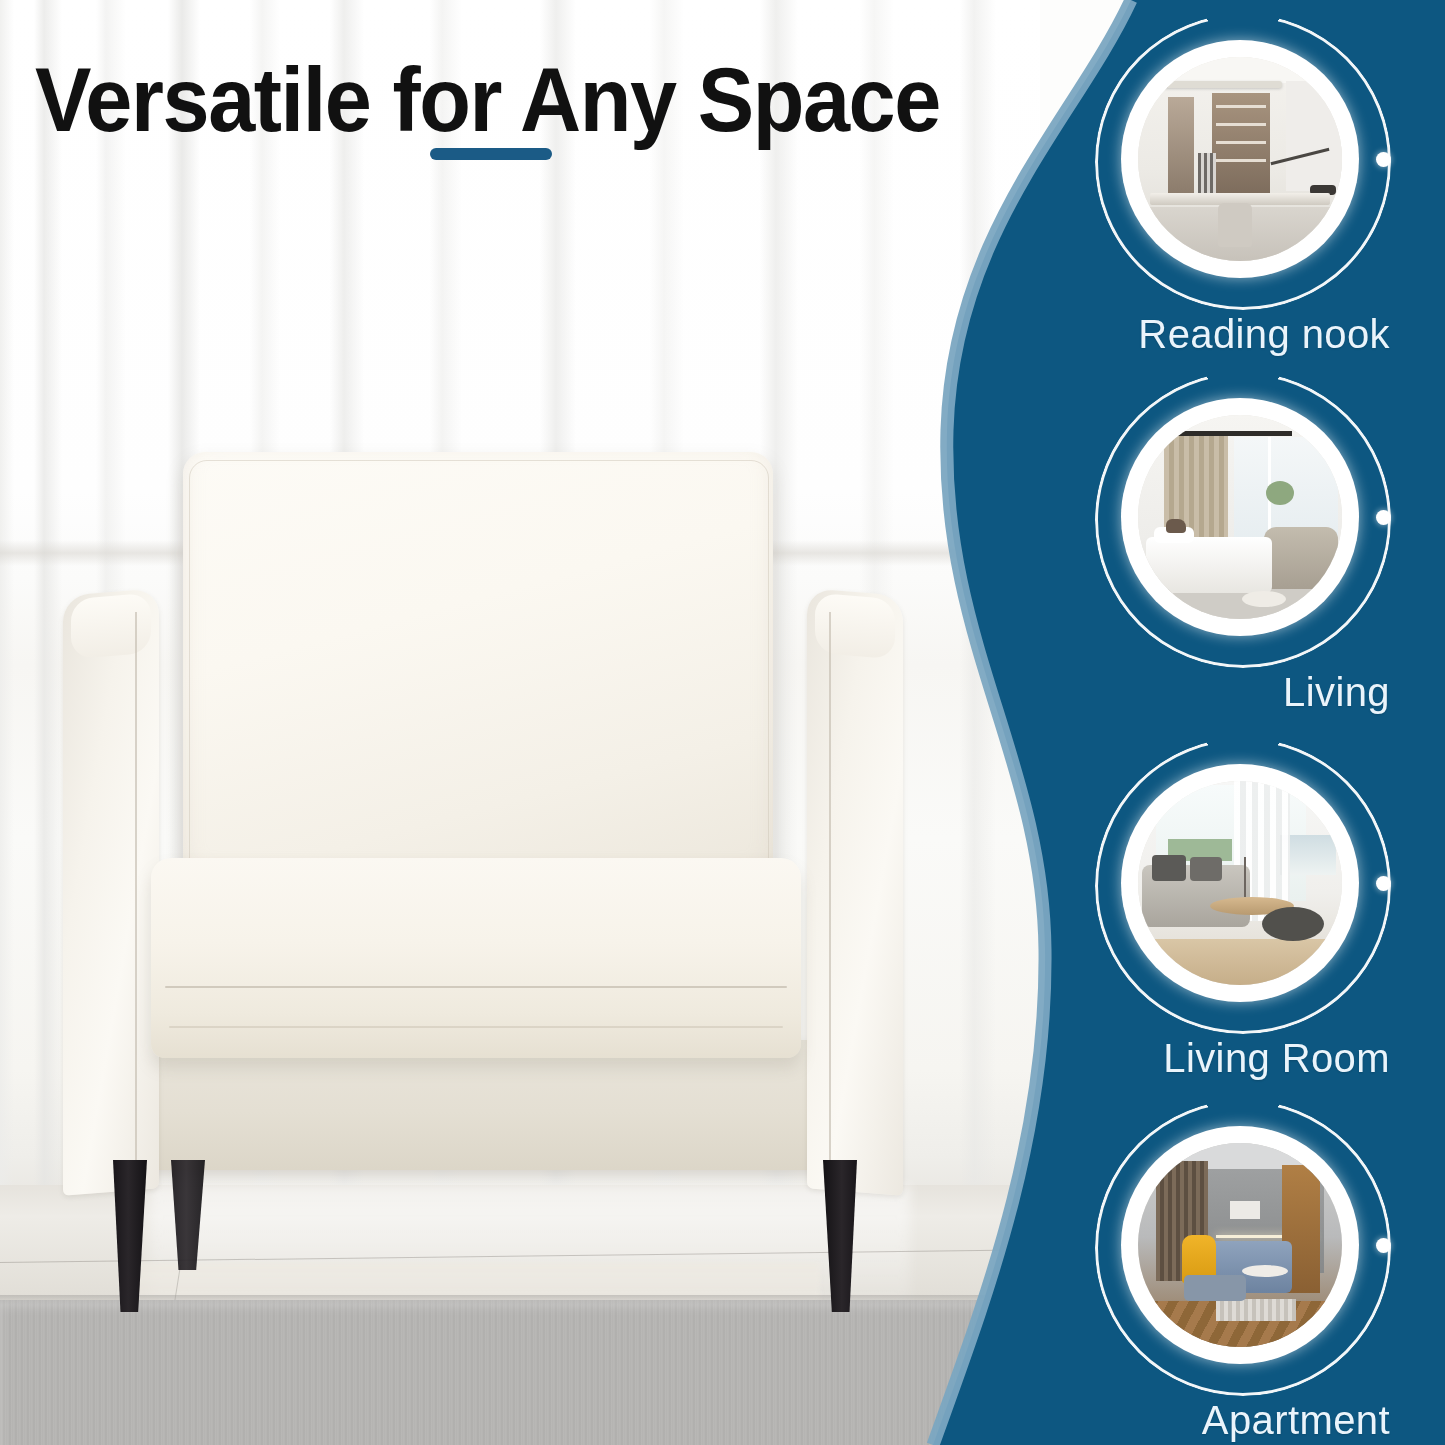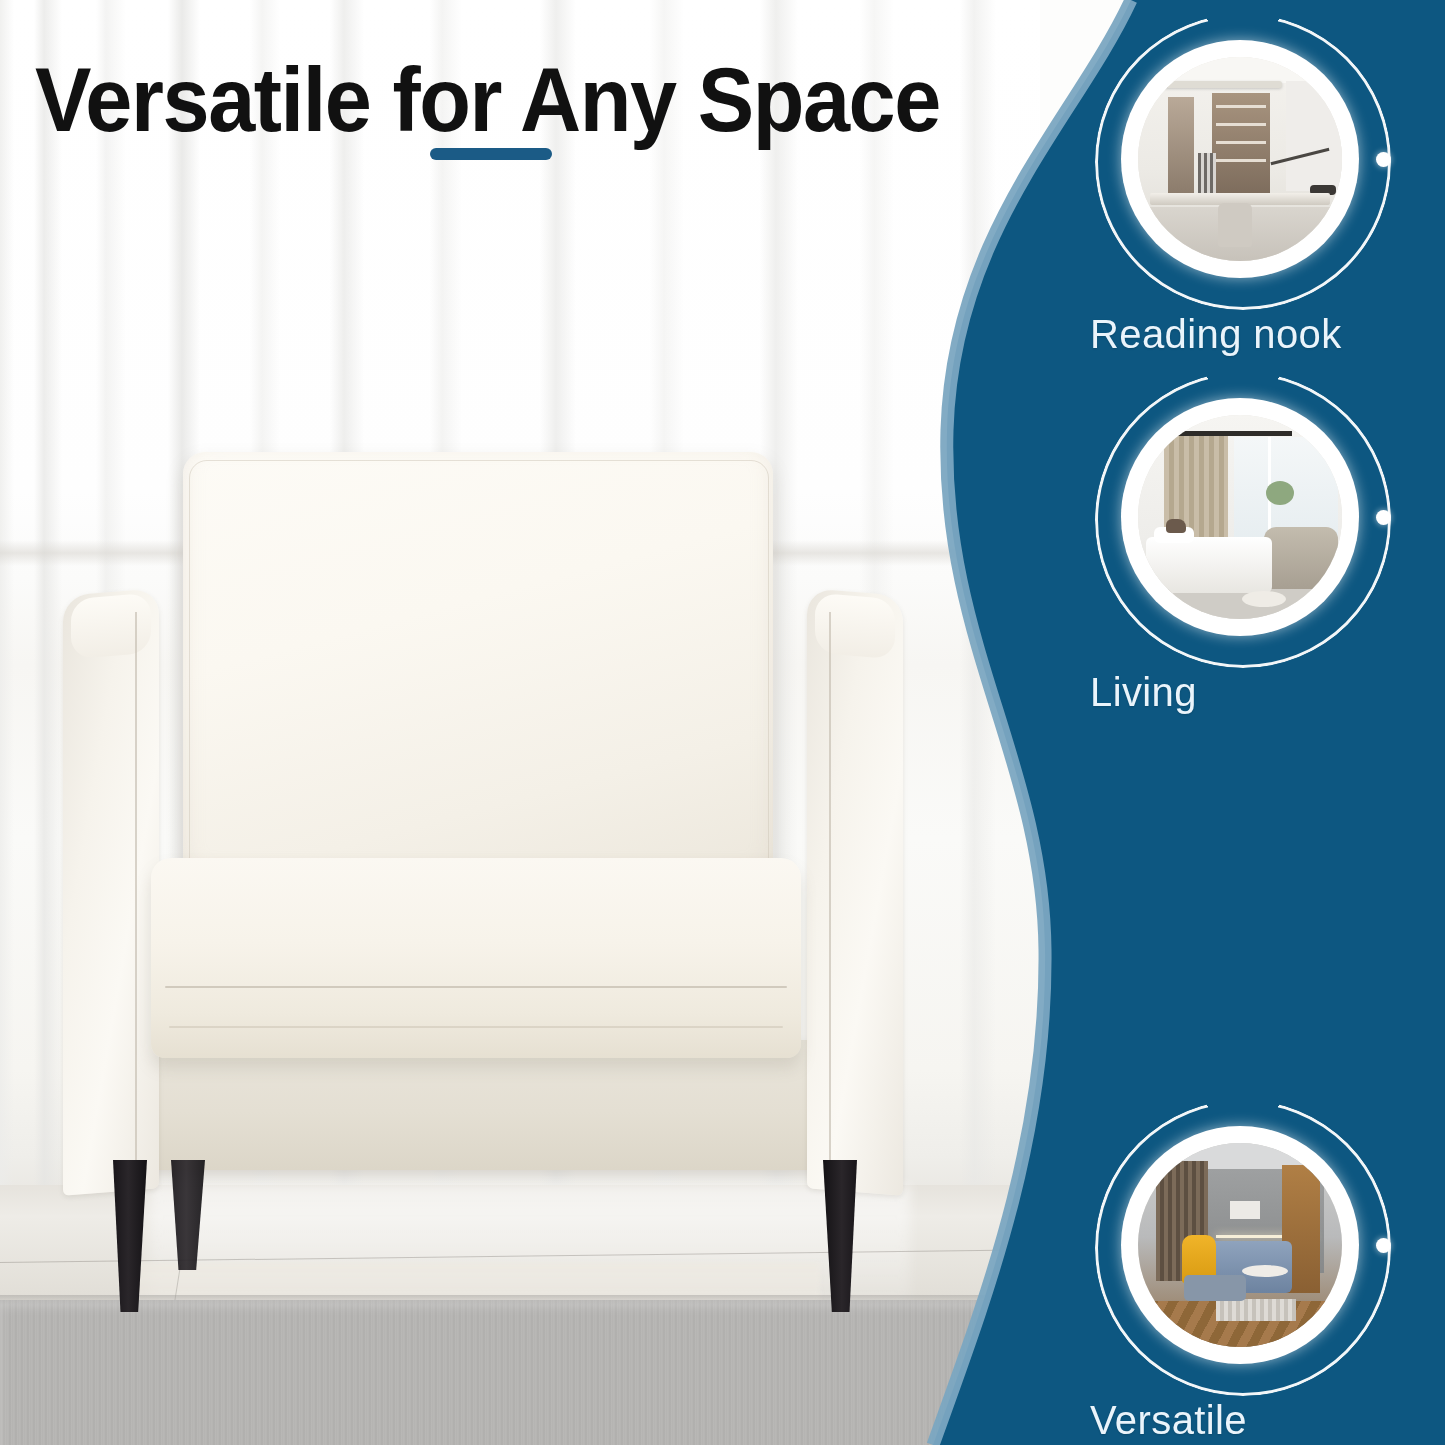--- a/index.html
+++ b/index.html
@@ -183,21 +183,21 @@
     position:absolute;left:43px;top:43px;width:204px;height:204px;border-radius:50%;
     overflow:hidden;background:#e8e6e1;
   }
   .photo>div{position:absolute;inset:0;}
   .dot{
     position:absolute;right:-6px;top:50%;width:15px;height:15px;margin-top:-7px;
     border-radius:50%;background:#ffffff;
     box-shadow:0 0 6px rgba(255,255,255,.6);
   }
   .caption{
-    margin-top:8px;text-align:left;color:#eaf4fb;
+    margin-top:8px;text-align:right;color:#eaf4fb;
     font-size:40px;font-weight:400;letter-spacing:.4px;
     font-family:"Liberation Sans", sans-serif;
     text-shadow:0 1px 2px rgba(0,0,0,.15);
     white-space:nowrap;
   }
 
   
   
   .sc-study{background:linear-gradient(180deg,#f4f2ee 0%,#eceae5 55%,#dedbd4 100%);}
   .sc-study .ceil{position:absolute;left:0;top:0;width:100%;height:26px;background:#f8f7f4;}
@@ -365,20 +365,43 @@
                 <div class="pillow"></div>
                 <div class="cat"></div>
               <div class="tbl"></div>
             </div>
           </div>
           <div class="dot"></div>
         </div>
         <div class="caption">Living</div>
       </div>
 
+      <div class="card" style="left:165px;top:738px;">
+        <div class="circle-wrap">
+          <div class="ring-outer"></div>
+          <div class="ring-inner"></div>
+          <div class="photo">
+            <div class="sc-liv">
+              <div class="winl"></div>
+                <div class="green"></div>
+              <div class="tv"></div>
+                <div class="sheer"></div>
+              <div class="wood"></div>
+              <div class="sofa"></div>
+                <div class="cush"></div>
+                <div class="cush2"></div>
+              <div class="branch"></div>
+                <div class="ctbl"></div>
+                <div class="pouf"></div>
+            </div>
+          </div>
+          <div class="dot"></div>
+        </div>
+        <div class="caption">Living Room</div>
+      </div>
 
       <div class="card" style="left:165px;top:1100px;">
         <div class="circle-wrap">
           <div class="ring-outer"></div>
           <div class="ring-inner"></div>
           <div class="photo">
             <div class="sc-apt">
               <div class="ceil"></div>
               <div class="wallgrey"></div>
                 <div class="ledstrip"></div>
@@ -388,19 +411,19 @@
               <div class="floorm"></div>
                 <div class="rugm"></div>
               <div class="sofab"></div>
                 <div class="chairy"></div>
               <div class="otto"></div>
                 <div class="ctbl"></div>
             </div>
           </div>
           <div class="dot"></div>
         </div>
-        <div class="caption">Versatile</div>
+        <div class="caption">Apartment</div>
       </div>
 
     </div>
   </div>
 
 </div>
 
 </body></html>

